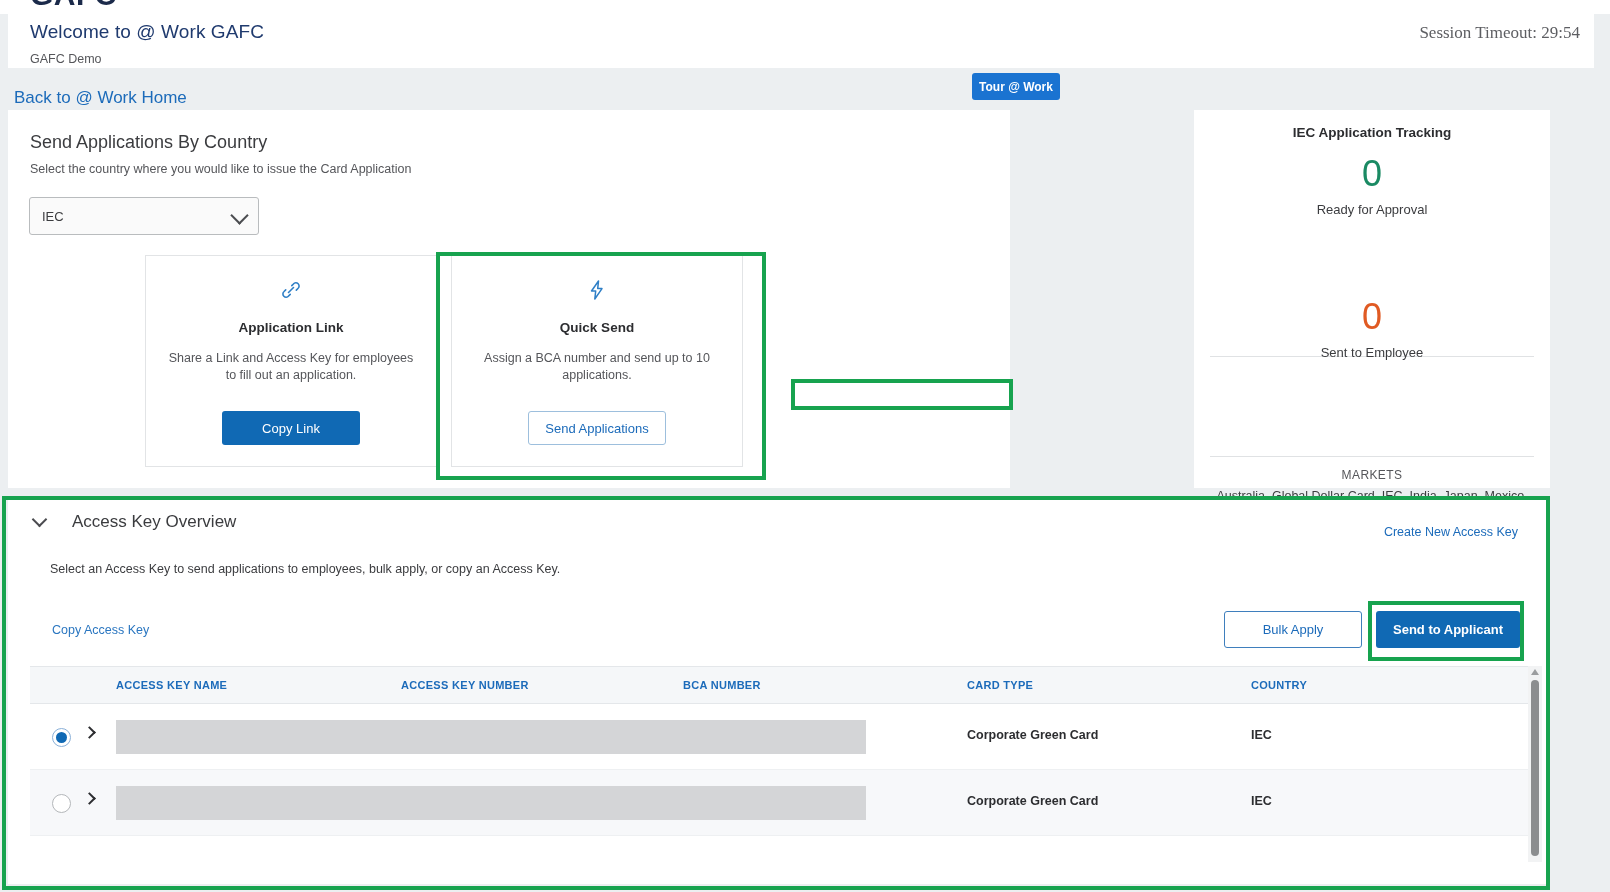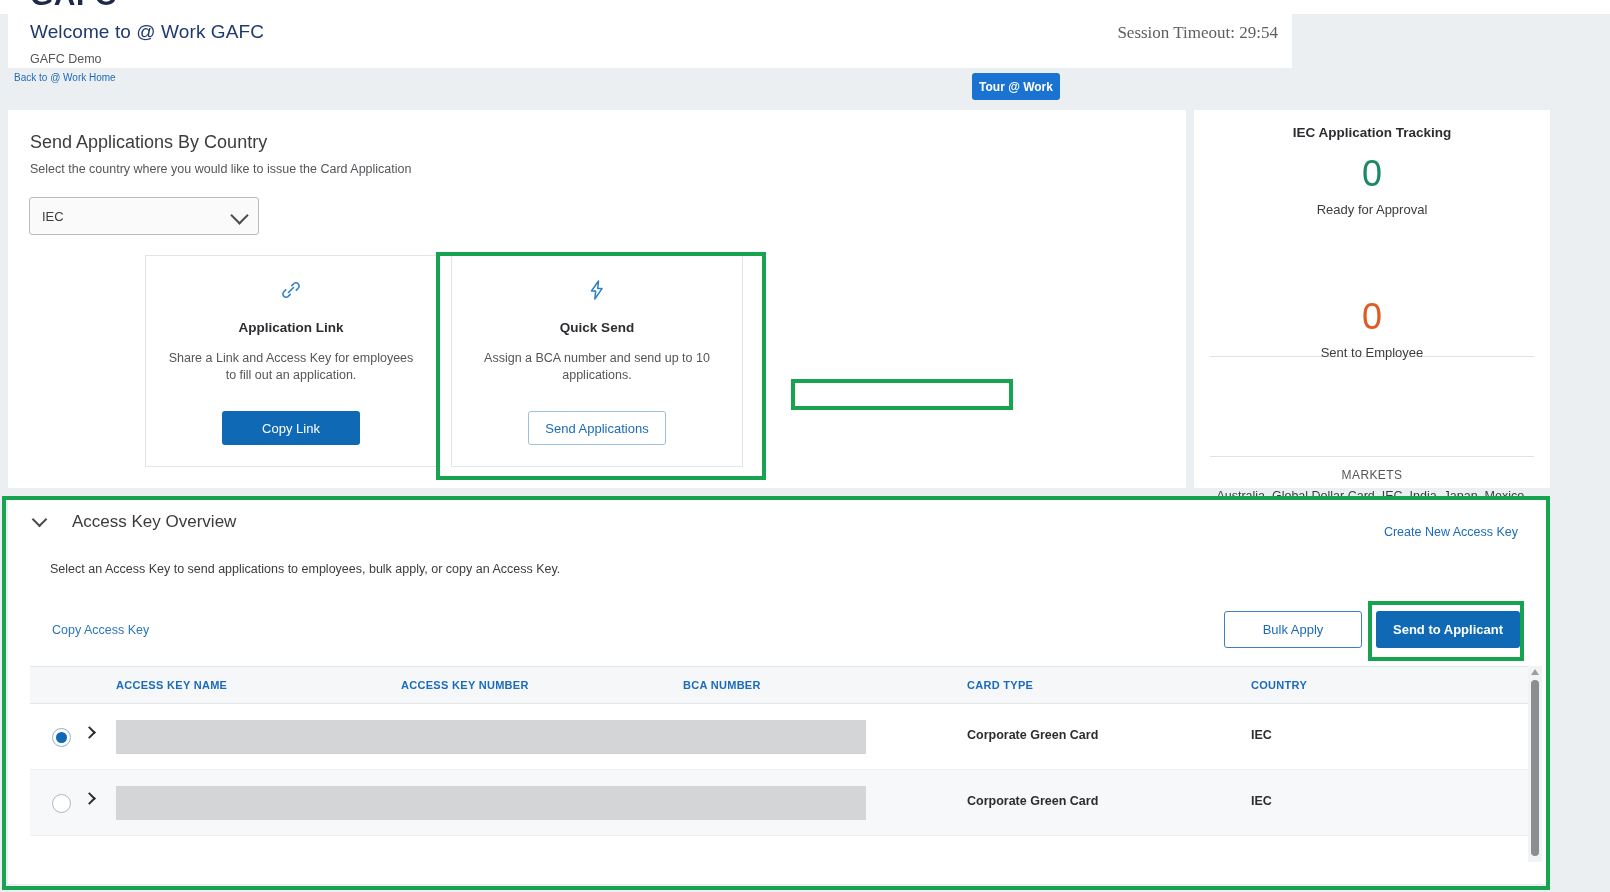--- a/index.html
+++ b/index.html
@@ -14,21 +14,21 @@
   
   .top-clip {
     position:absolute; left:0; top:0; width:1610px; height:14px;
     background:#ffffff; overflow:hidden;
   }
   .top-clip .cutoff {
     position:absolute; left:30px; top:-22px;
     font-size:30px; font-weight:700; color:#1b2a4a; letter-spacing:.5px;
   }
   .header {
-    position:absolute; left:8px; top:8px; width:1284px; height:60px;
+    position:absolute; left:8px; top:8px; width:1586px; height:60px;
     background:#ffffff;
   }
   .welcome {
     position:absolute; left:22px; top:13px;
     font-size:19px; color:#1f3a6e; font-weight:400; letter-spacing:.1px;
   }
   .subtitle {
     position:absolute; left:22px; top:44px;
     font-size:12.5px; color:#55565a;
   }
@@ -36,33 +36,33 @@
     position:absolute; right:14px; top:15px;
     font-size:17px; color:#5d5e62;font-family:Liberation Serif, serif;
   }
 
   
   .navbar {
     position:absolute; left:0; top:68px; width:1610px; height:41px;
     background:#eceff1;
   }
   .back-link {
-    position:absolute; left:14px; top:4px;
-    font-size:10px; color:#1c6bba; cursor:pointer;
+    position:absolute; left:14px; top:20px;
+    font-size:17px; color:#1c6bba; cursor:pointer;
   }
   .tour-btn {
     position:absolute; left:972px; top:5px; width:88px; height:27px;
     background:#1a73d1; color:#ffffff; border:none; border-radius:3px;
     font-size:12px; font-weight:700; font-family:"Liberation Sans", sans-serif;
     cursor:pointer;
   }
 
   
   .main-panel {
-    position:absolute; left:8px; top:110px; width:1178px; height:378px;
+    position:absolute; left:8px; top:110px; width:1002px; height:378px;
     background:#ffffff;
   }
   .panel-title {
     position:absolute; left:22px; top:22px;
     font-size:18px; color:#3b3c3f; font-weight:400;
   }
   .panel-sub {
     position:absolute; left:22px; top:52px;
     font-size:12.5px; color:#55565a;
   }

